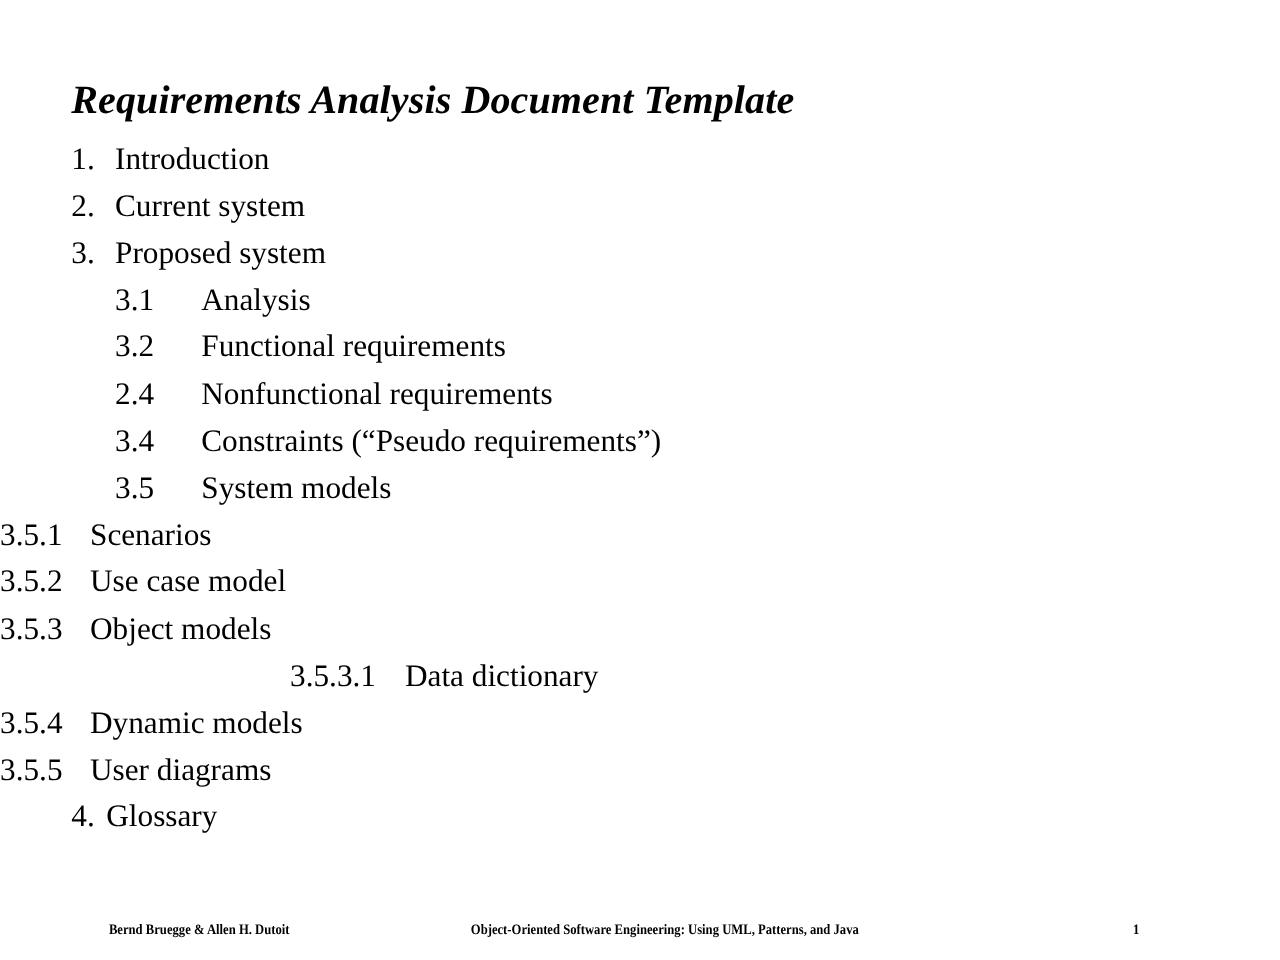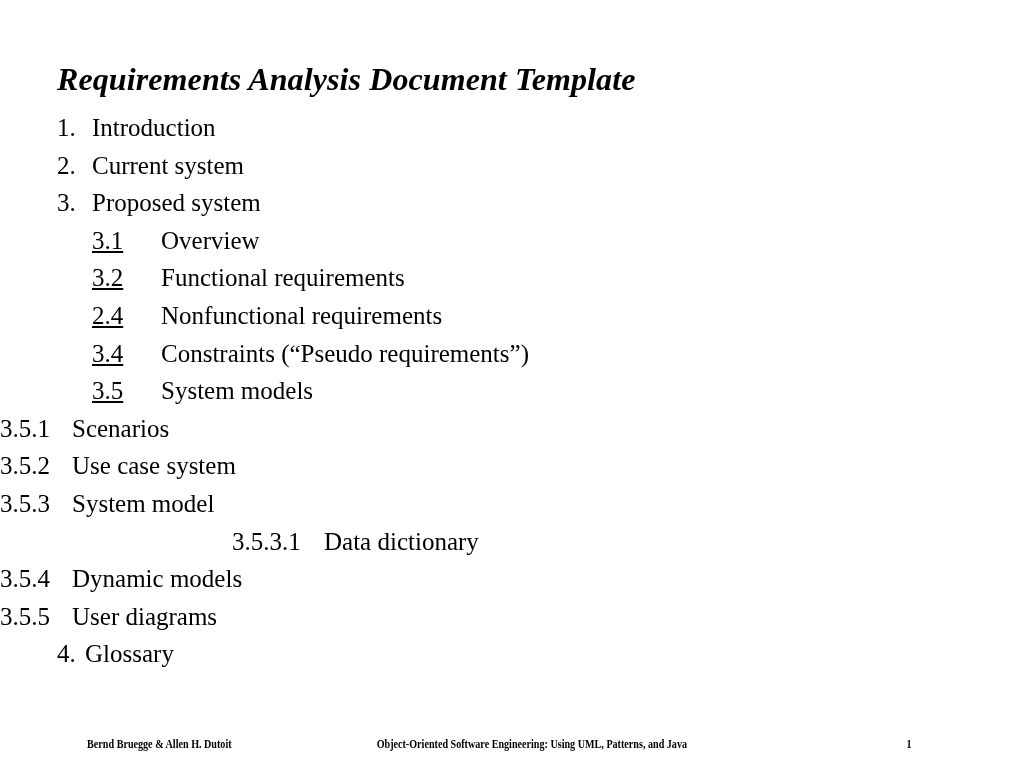--- a/index.html
+++ b/index.html
@@ -65,21 +65,21 @@
   
   .lvl1 { padding-left: 57px; }
   .lvl1 > .num { width: 35px; }
 
   
   .lvl1t { padding-left: 57px; }
   .lvl1t > .num { width: 28px; }
 
   
   .lvl2 { padding-left: 92px; }
-  .lvl2 > .num { width: 69px; text-decoration: underline; }
+  .lvl2 > .num { width: 69px; }
 
   
   .lvl3 { }
   .lvl3 > .num { width: 72px; }
 
   
   .lvl4 { padding-left: 232px; }
   .lvl4 > .num { width: 92px; }
 
   
@@ -130,21 +130,21 @@
       <div class="outline-row lvl1">
         <span class="num">2.</span>
         <span class="lbl">Current system</span>
       </div>
       <div class="outline-row lvl1">
         <span class="num">3.</span>
         <span class="lbl">Proposed system</span>
       </div>
       <div class="outline-row lvl2">
         <span class="num">3.1</span>
-        <span class="lbl">Overview</span>
+        <span class="lbl">Analysis</span>
       </div>
       <div class="outline-row lvl2">
         <span class="num">3.2</span>
         <span class="lbl">Functional requirements</span>
       </div>
       <div class="outline-row lvl2">
         <span class="num">2.4</span>
         <span class="lbl">Nonfunctional requirements</span>
       </div>
       <div class="outline-row lvl2">
@@ -154,25 +154,25 @@
       <div class="outline-row lvl2">
         <span class="num">3.5</span>
         <span class="lbl">System models</span>
       </div>
       <div class="outline-row lvl3">
         <span class="num">3.5.1</span>
         <span class="lbl">Scenarios</span>
       </div>
       <div class="outline-row lvl3">
         <span class="num">3.5.2</span>
-        <span class="lbl">Use case system</span>
+        <span class="lbl">Use case model</span>
       </div>
       <div class="outline-row lvl3">
         <span class="num">3.5.3</span>
-        <span class="lbl">System model</span>
+        <span class="lbl">Object models</span>
       </div>
       <div class="outline-row lvl4">
         <span class="num">3.5.3.1</span>
         <span class="lbl">Data dictionary</span>
       </div>
       <div class="outline-row lvl3">
         <span class="num">3.5.4</span>
         <span class="lbl">Dynamic models</span>
       </div>
       <div class="outline-row lvl3">

